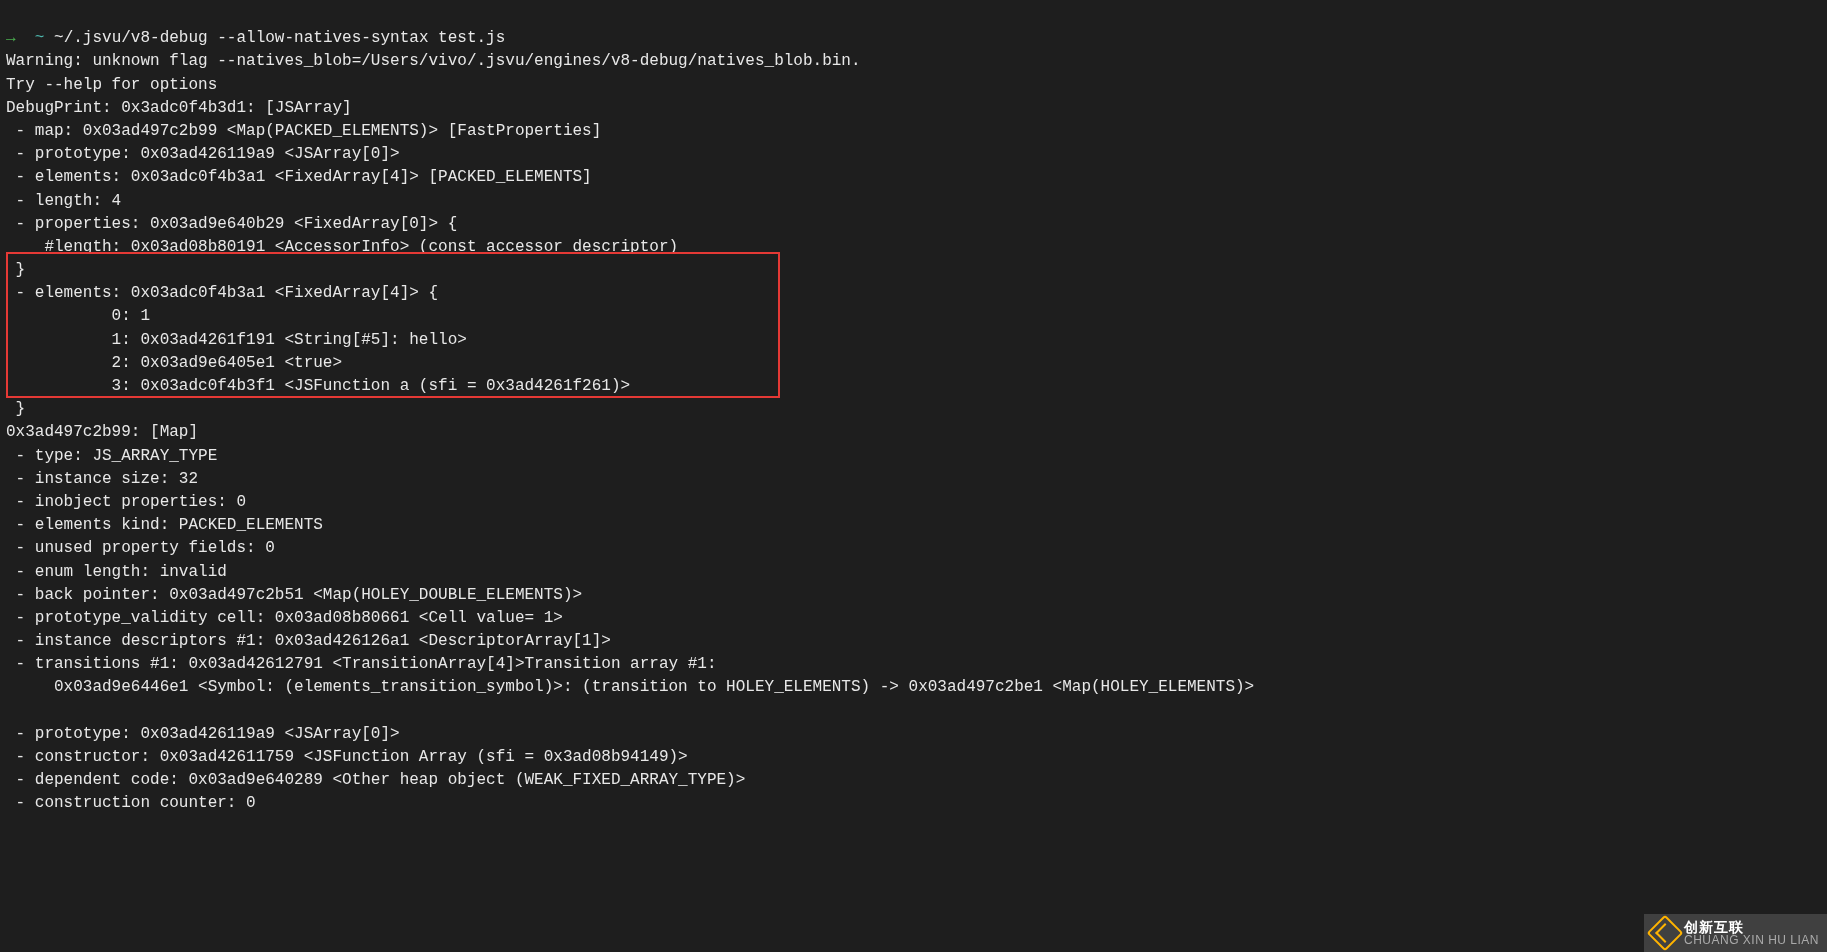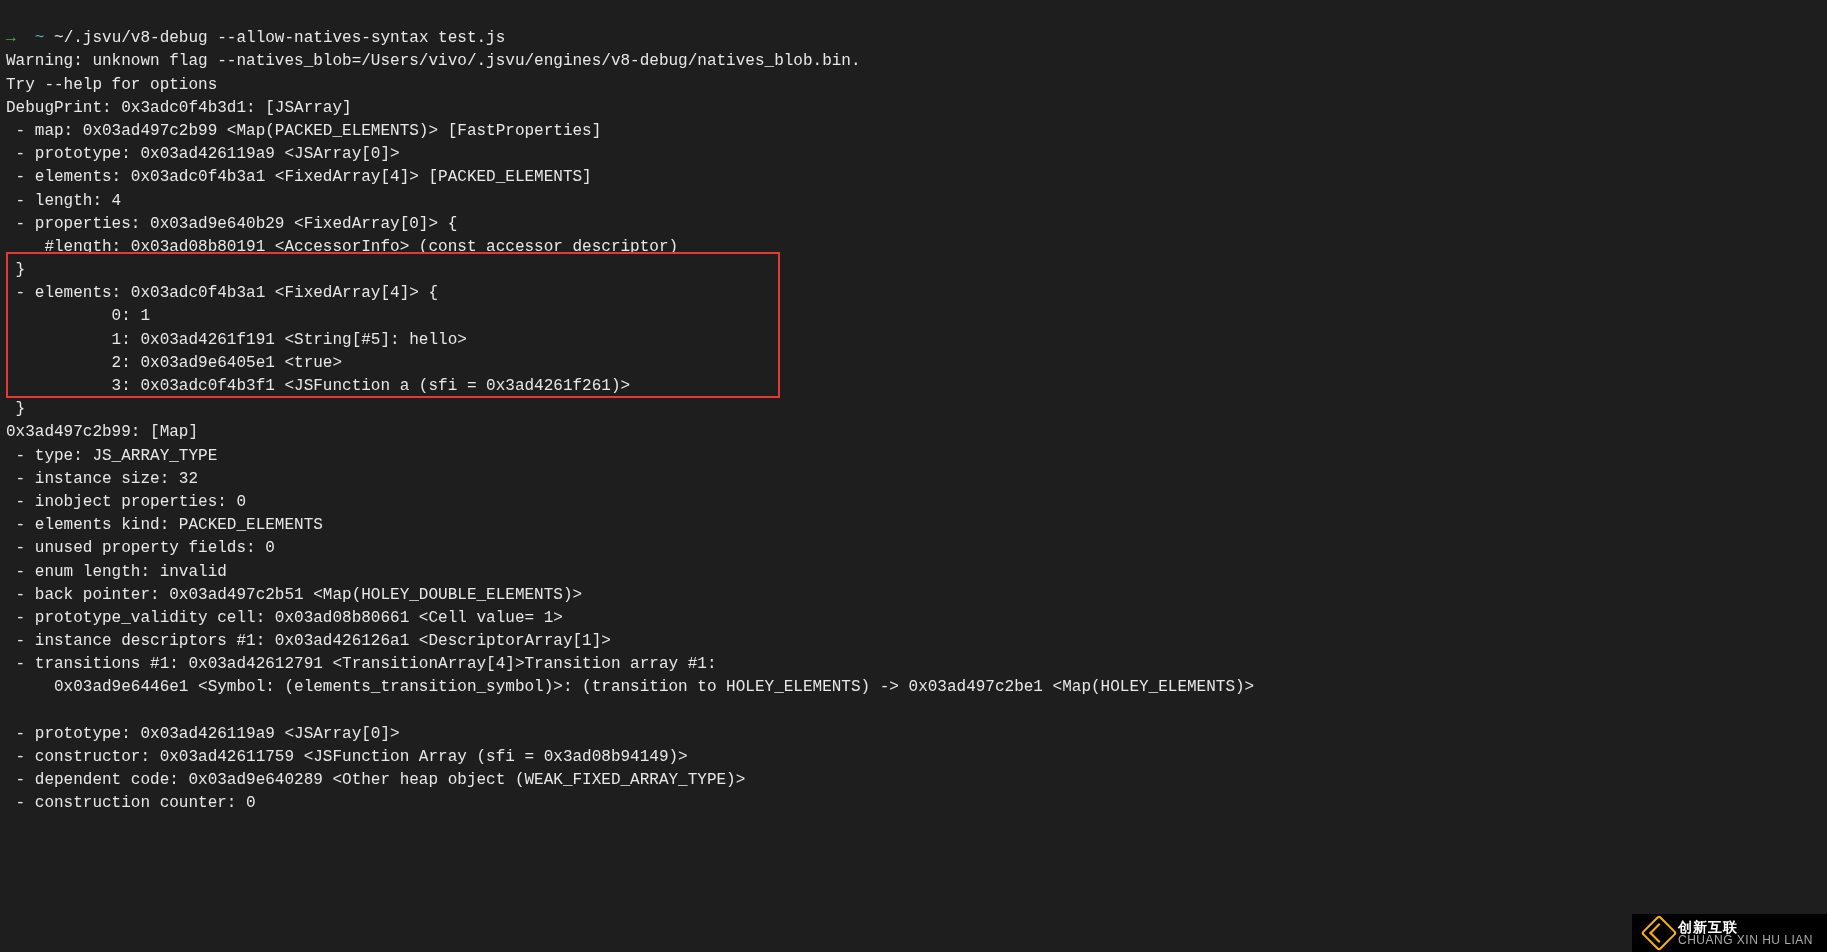--- a/index.html
+++ b/index.html
@@ -28,26 +28,26 @@
   }
   .highlight-box {
     position: absolute;
     border: 2px solid #e53935;
     pointer-events: none;
   }
   .logo-badge {
     position: fixed;
     right: 0;
     bottom: 0;
-    background: #000000;
+    background: #404040;
     color: #fff;
     display: flex;
     align-items: center;
     gap: 6px;
-    padding: 6px 14px;
+    padding: 6px 8px;
     font-family: sans-serif;
     font-size: 14px;
   }
   .logo-mark {
     width: 22px;
     height: 22px;
     border: 2px solid #ffb300;
     border-radius: 3px;
     transform: rotate(45deg);
     position: relative;

